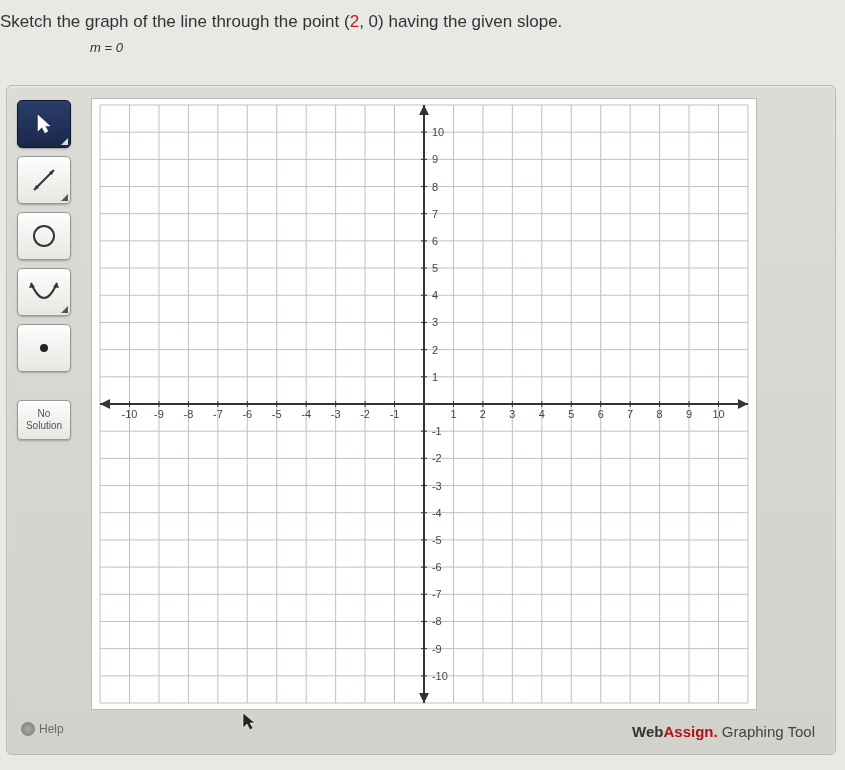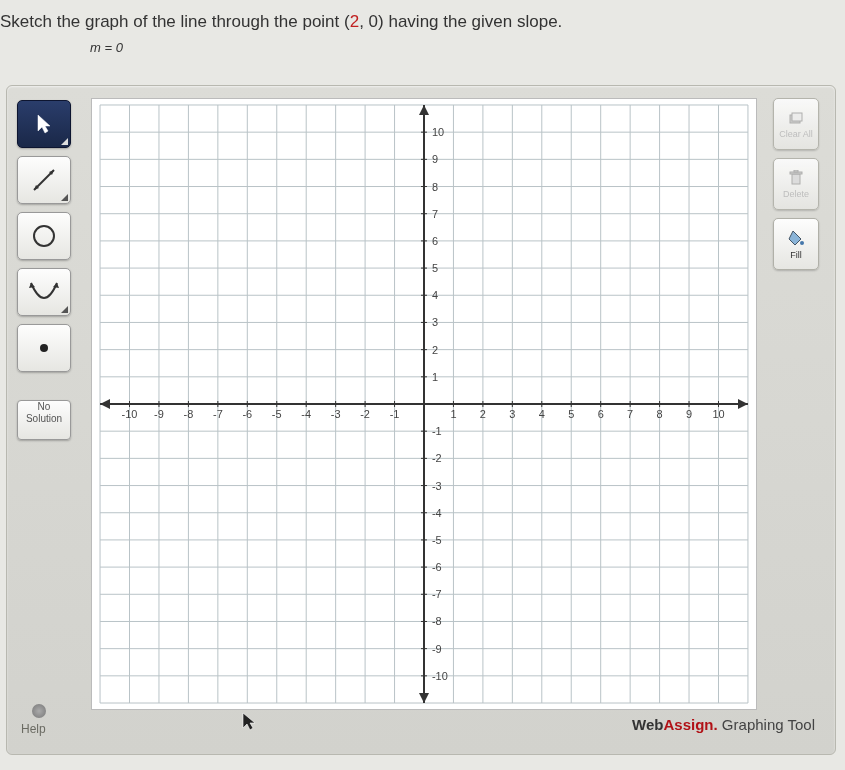--- a/index.html
+++ b/index.html
@@ -73,20 +73,21 @@
     height: 40px;
     margin-top: 20px;
     background: linear-gradient(#fdfdfd, #e6e6e2);
     border: 1px solid #999;
     border-radius: 4px;
     font-size: 10px;
     color: #555;
     text-align: center;
     display: flex;
     flex-direction: column;
+    justify-content: center;
     cursor: pointer;
     box-shadow: 0 1px 2px rgba(0,0,0,.25);
     line-height: 1.2;
   }
   .right-tools {
     position: absolute;
     right: 10px;
     top: 12px;
     width: 52px;
     display: flex;
@@ -111,42 +112,41 @@
   }
   .right-btn.disabled { color: #bbb; opacity: .9; }
   .help-link {
     position: absolute;
     left: 14px;
     bottom: 18px;
     font-size: 12px;
     color: #6b6b63;
     cursor: pointer;
     display: flex;
-    align-items: flex-end;
+    align-items: flex-start;
     gap: 4px;
-    flex-direction: column;
   }
   .help-link .help-icon {
     width: 14px; height: 14px; border-radius: 50%;
     background: radial-gradient(#aaa, #777);
   }
   .graph-container {
     position: absolute;
     left: 84px;
     top: 12px;
     width: 666px;
     height: 612px;
     background: #fff;
     border: 1px solid #bbb;
   }
   .graph-svg { width: 100%; height: 100%; display: block; }
   .branding {
     position: absolute;
     right: 20px;
-    bottom: 21px;
+    bottom: 14px;
     font-size: 15px;
     color: #444;
   }
   .branding .wa-web { color: #333; font-weight: bold; }
   .branding .wa-assign { color: #b11116; font-weight: bold; }
   .cursor-arrow {
     position: absolute;
     left: 234px;
     bottom: 22px;
     pointer-events: none;
@@ -194,44 +194,20 @@
       <svg width="14" height="14" viewBox="0 0 14 14">
         <circle cx="7" cy="7" r="4" fill="#222"></circle>
       </svg>
     </div>
     <div class="no-sol-btn">
       <span>No</span>
       <span>Solution</span>
     </div>
   </div>
 
-  <div class="right-tools">
-    <div class="right-btn disabled">
-      <svg width="18" height="16" viewBox="0 0 18 16">
-        <rect x="3" y="5" width="10" height="8" fill="#ccc" stroke="#aaa"></rect>
-        <rect x="5" y="3" width="10" height="8" fill="#eee" stroke="#aaa"></rect>
-      </svg>
-      <span>Clear All</span>
-    </div>
-    <div class="right-btn disabled">
-      <svg width="14" height="16" viewBox="0 0 14 16">
-        <rect x="3" y="4" width="8" height="10" fill="#ddd" stroke="#aaa"></rect>
-        <rect x="1" y="2" width="12" height="2" fill="#ccc" stroke="#aaa"></rect>
-        <rect x="5" y="0" width="4" height="2" fill="#ccc" stroke="#aaa"></rect>
-      </svg>
-      <span>Delete</span>
-    </div>
-    <div class="right-btn" style="color:#333;">
-      <svg width="18" height="18" viewBox="0 0 18 18">
-        <path d="M6 2 L14 10 L8 16 L2 10 Z" fill="#8ab4d8" stroke="#456"></path>
-        <circle cx="15" cy="14" r="2" fill="#4577aa"></circle>
-      </svg>
-      <span>Fill</span>
-    </div>
-  </div>
 
   <div class="graph-container">
     <svg class="graph-svg" id="graph-svg" viewBox="0 0 666 612">
         <line x1="8" y1="6" x2="8" y2="606" stroke="#b9c3c7" stroke-width="1"></line>
         <line x1="37.54545454545455" y1="6" x2="37.54545454545455" y2="606" stroke="#b9c3c7" stroke-width="1"></line>
         <line x1="67.0909090909091" y1="6" x2="67.0909090909091" y2="606" stroke="#b9c3c7" stroke-width="1"></line>
         <line x1="96.63636363636363" y1="6" x2="96.63636363636363" y2="606" stroke="#b9c3c7" stroke-width="1"></line>
         <line x1="126.18181818181819" y1="6" x2="126.18181818181819" y2="606" stroke="#b9c3c7" stroke-width="1"></line>
         <line x1="155.72727272727272" y1="6" x2="155.72727272727272" y2="606" stroke="#b9c3c7" stroke-width="1"></line>
         <line x1="185.27272727272725" y1="6" x2="185.27272727272725" y2="606" stroke="#b9c3c7" stroke-width="1"></line>

